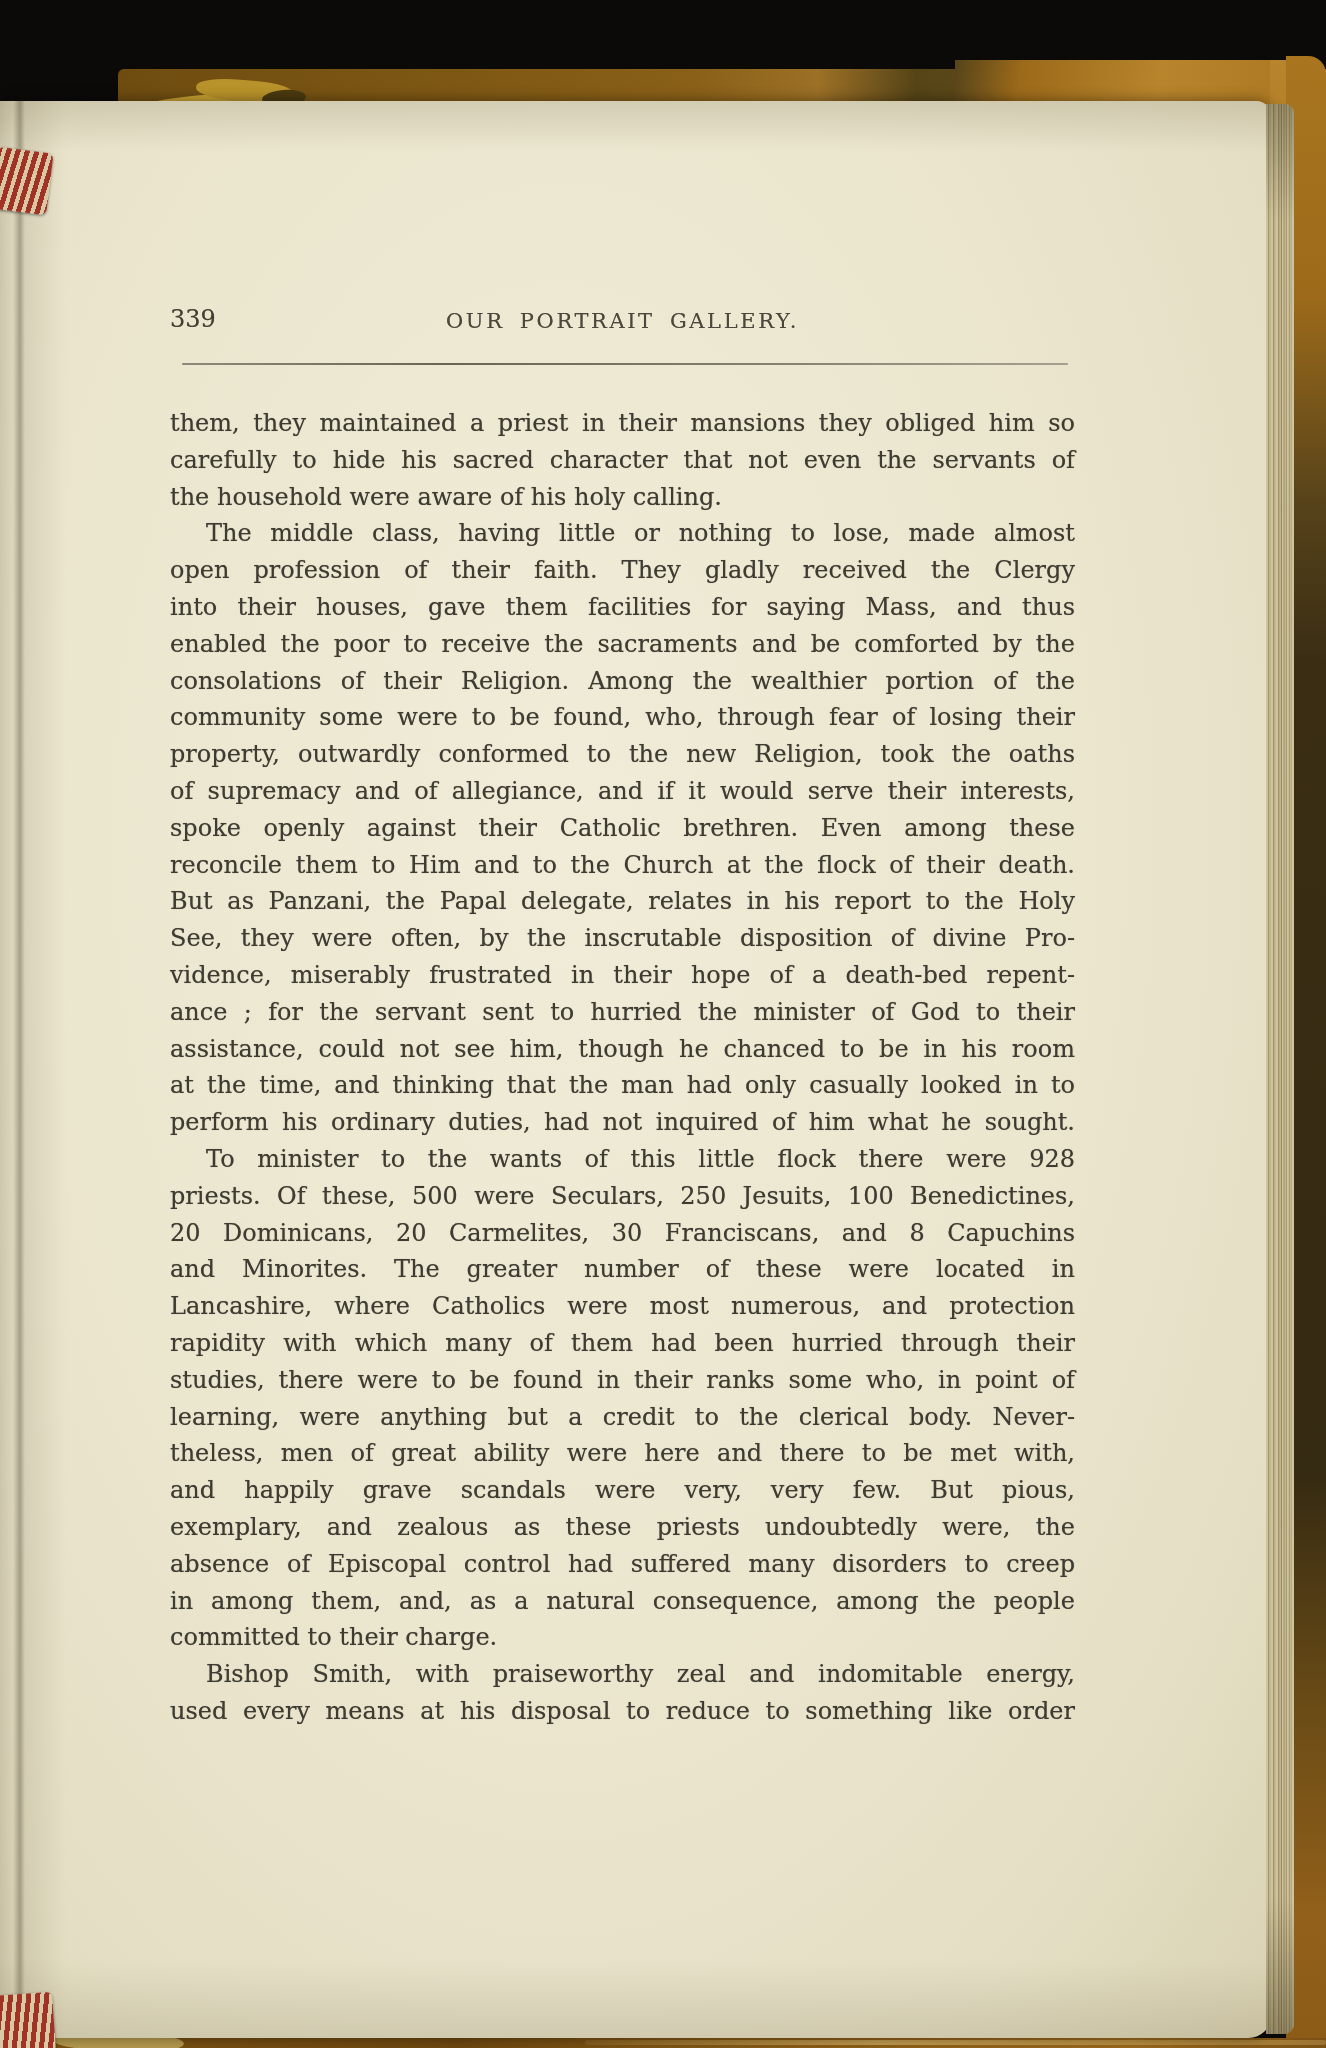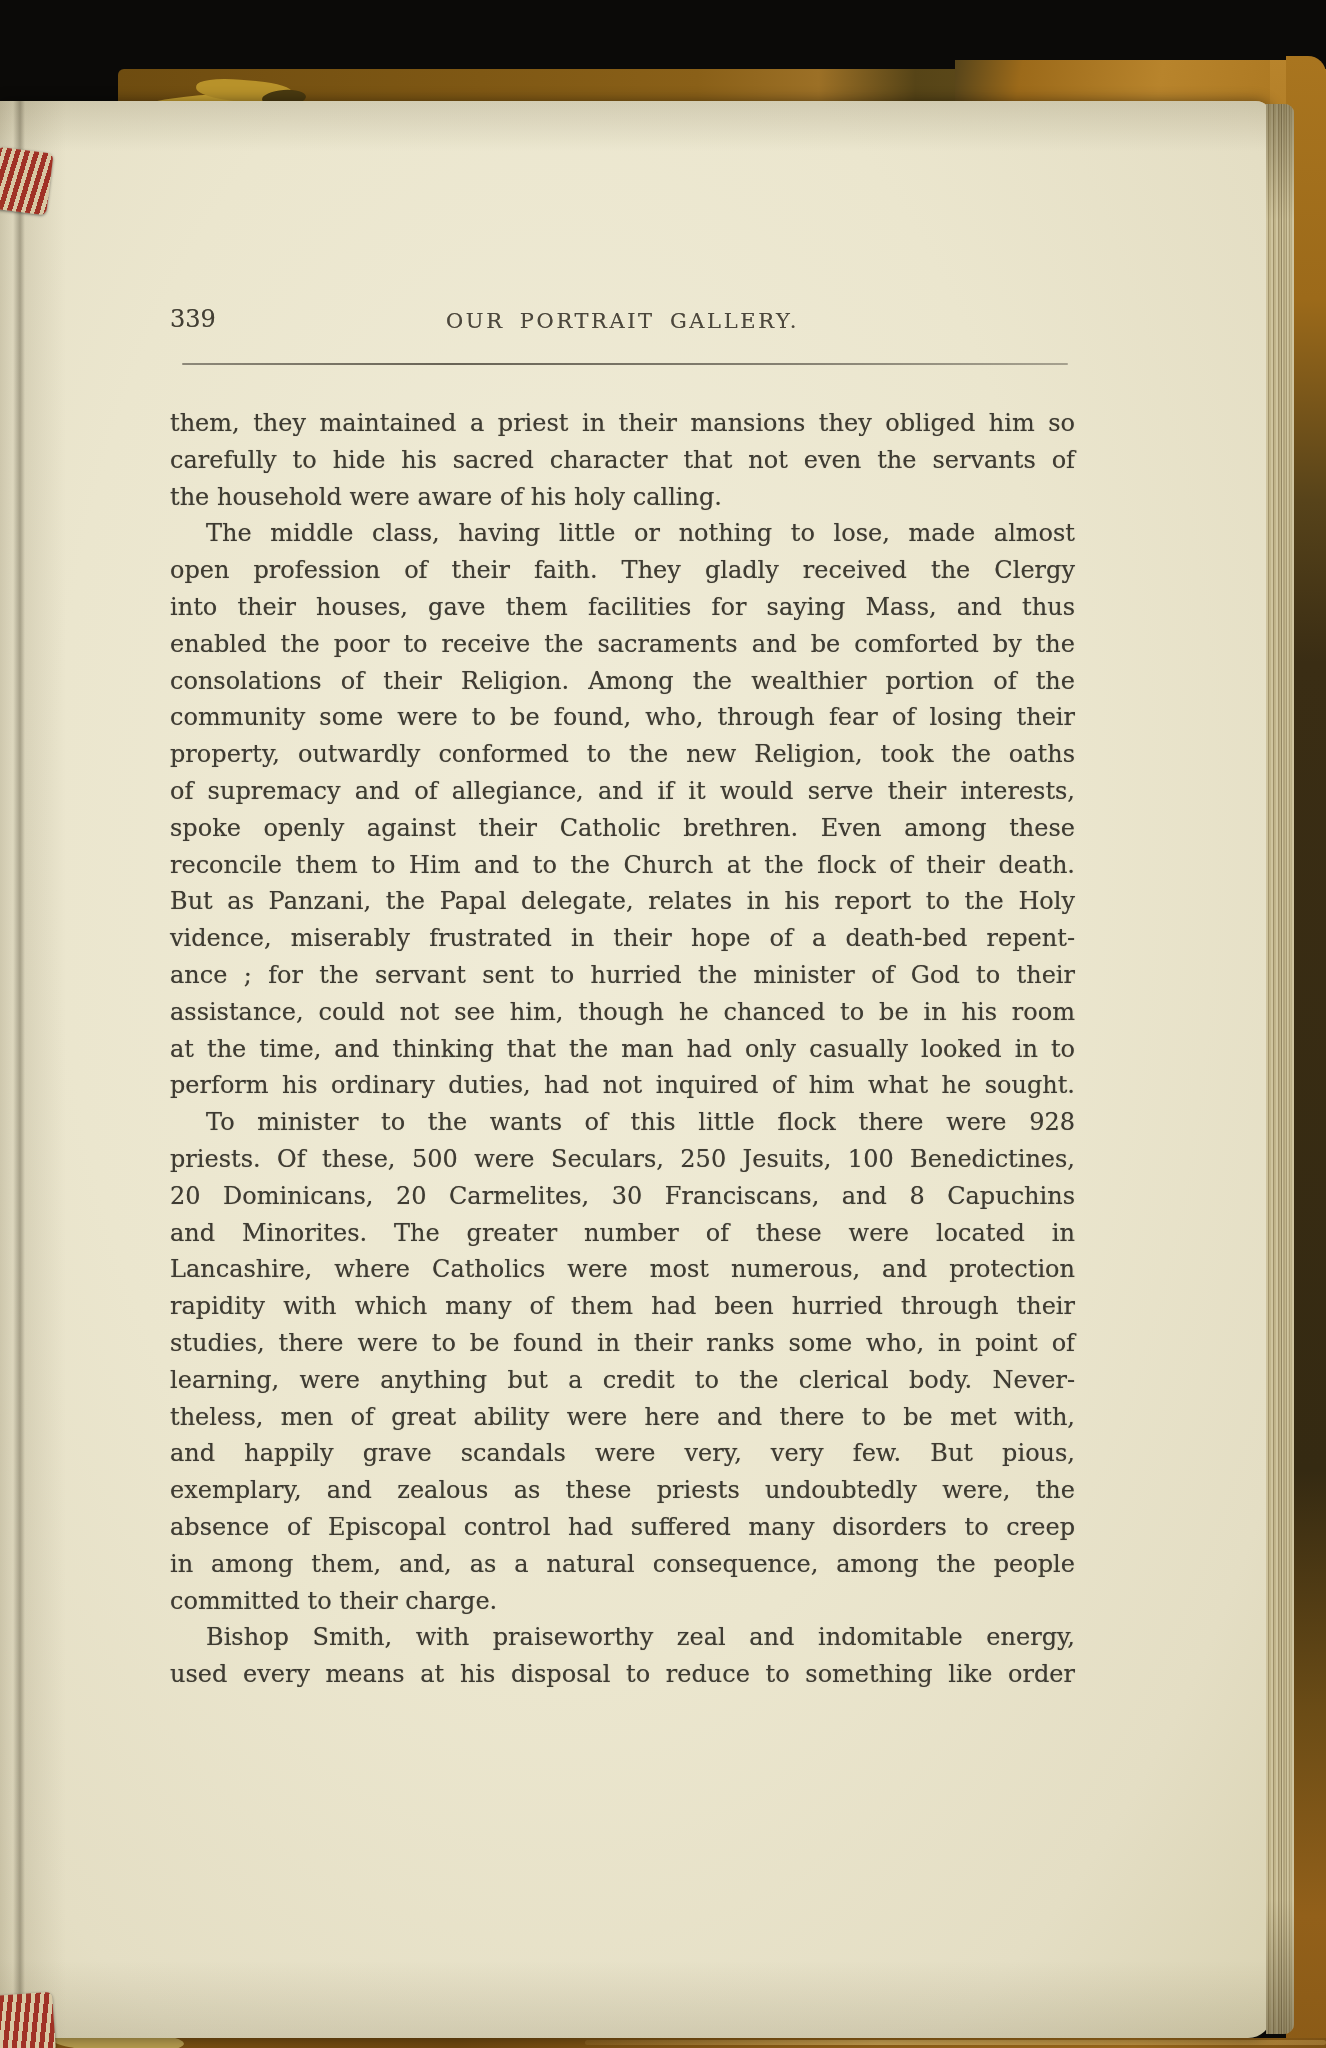--- a/index.html
+++ b/index.html
@@ -152,20 +152,21 @@
         <div class="line just">open profession of their faith. They gladly received the Clergy</div>
         <div class="line just">into their houses, gave them facilities for saying Mass, and thus</div>
         <div class="line just">enabled the poor to receive the sacraments and be comforted by the</div>
         <div class="line just">consolations of their Religion. Among the wealthier portion of the</div>
         <div class="line just">community some were to be found, who, through fear of losing their</div>
         <div class="line just">property, outwardly conformed to the new Religion, took the oaths</div>
         <div class="line just">of supremacy and of allegiance, and if it would serve their interests,</div>
         <div class="line just">spoke openly against their Catholic brethren. Even among these</div>
         <div class="line just">reconcile them to Him and to the Church at the flock of their death.</div>
         <div class="line just">But as Panzani, the Papal delegate, relates in his report to the Holy</div>
+        <div class="line just">See, they were often, by the inscrutable disposition of divine Pro-</div>
         <div class="line just">vidence, miserably frustrated in their hope of a death-bed repent-</div>
         <div class="line just">ance ; for the servant sent to hurried the minister of God to their</div>
         <div class="line just">assistance, could not see him, though he chanced to be in his room</div>
         <div class="line just">at the time, and thinking that the man had only casually looked in to</div>
         <div class="line just">perform his ordinary duties, had not inquired of him what he sought.</div>
         <div class="line just indent">To minister to the wants of this little flock there were 928</div>
         <div class="line just">priests. Of these, 500 were Seculars, 250 Jesuits, 100 Benedictines,</div>
         <div class="line just">20 Dominicans, 20 Carmelites, 30 Franciscans, and 8 Capuchins</div>
         <div class="line just">and Minorites. The greater number of these were located in</div>
         <div class="line just">Lancashire, where Catholics were most numerous, and protection</div>

